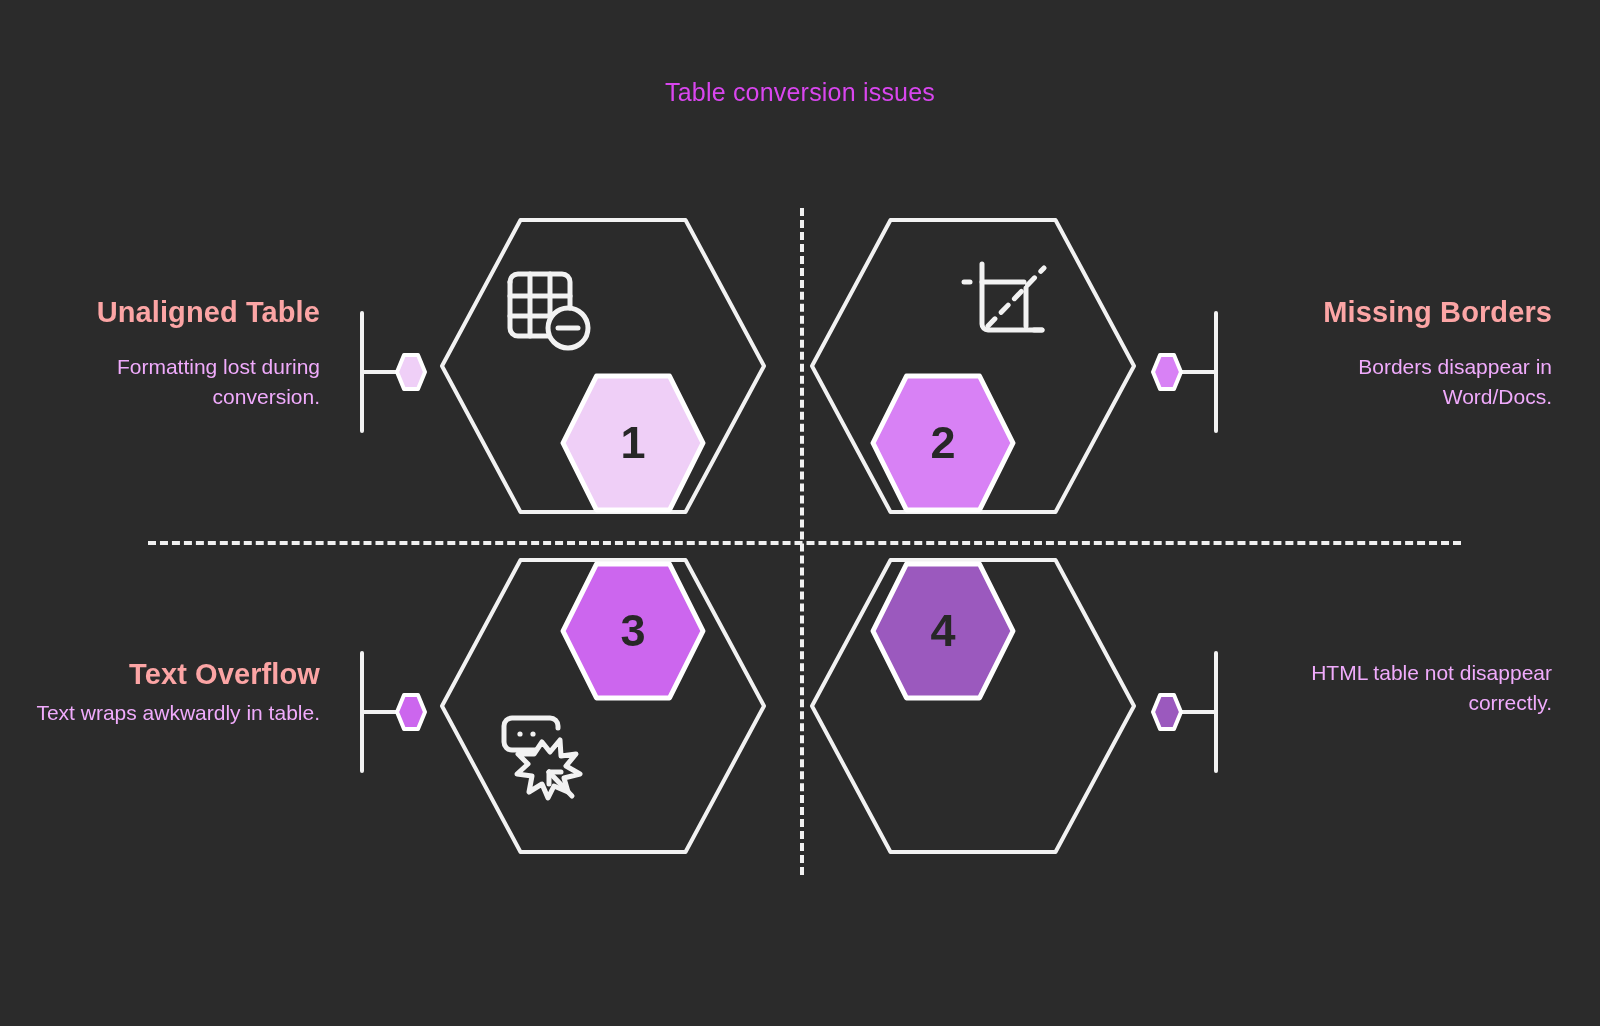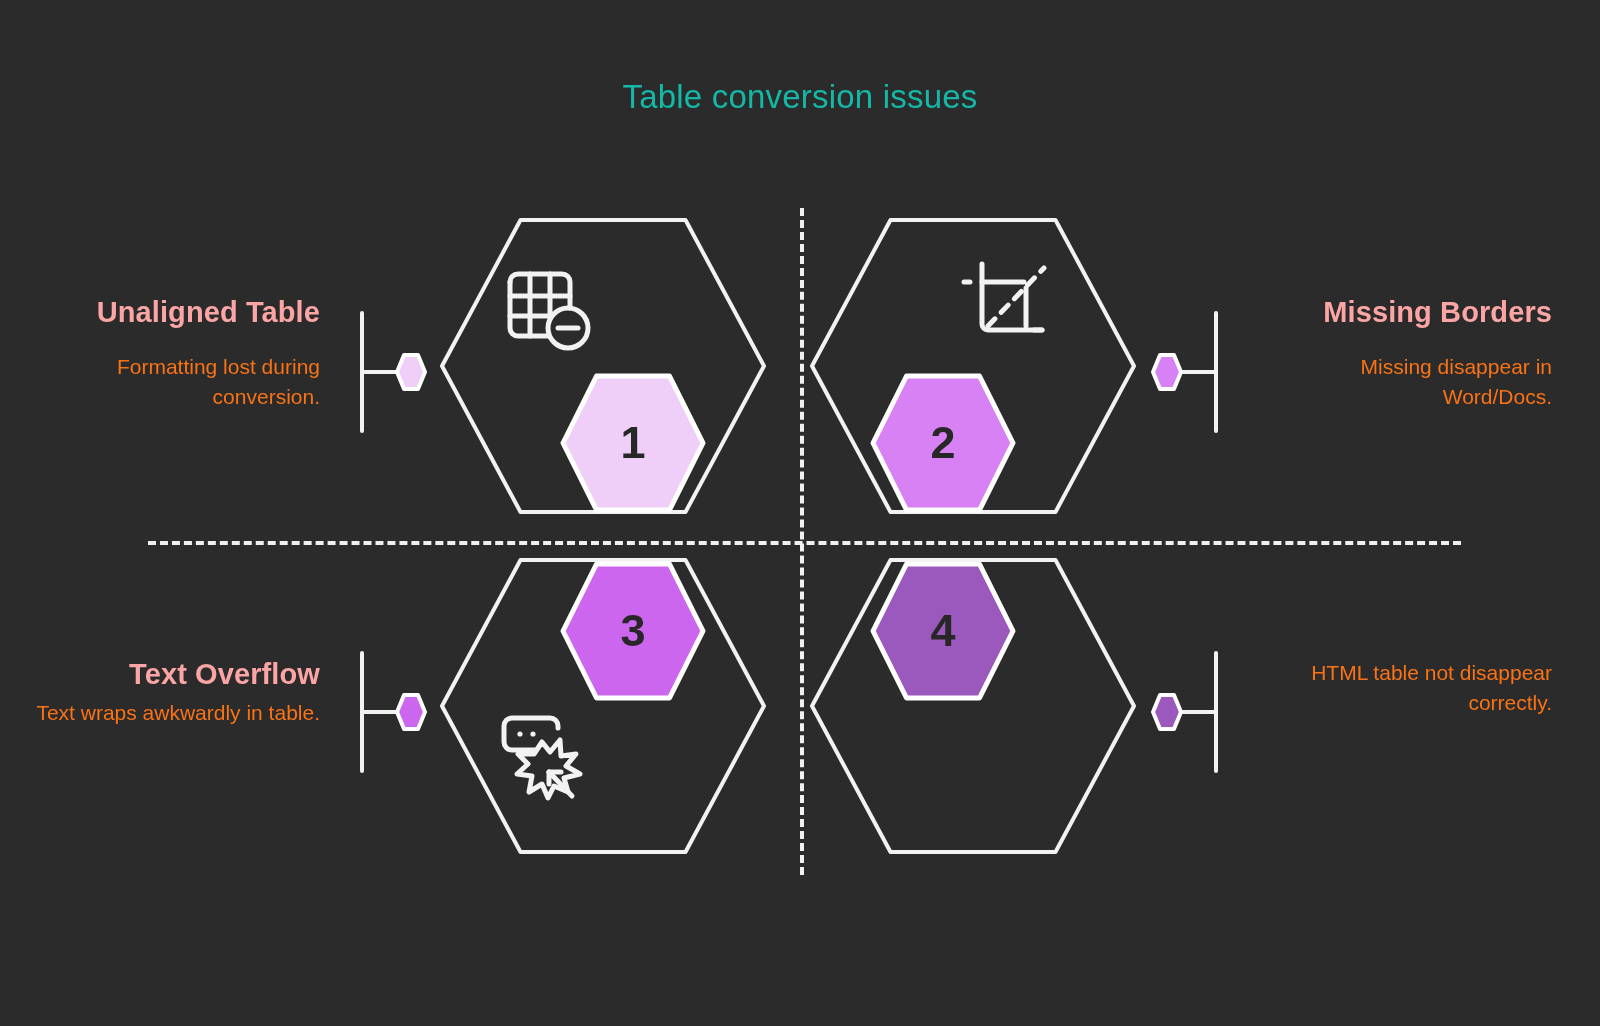--- a/index.html
+++ b/index.html
@@ -22,22 +22,22 @@
     height: 1026px;
   }
 
   
   .title {
     position: absolute;
     left: 0;
     top: 78px;
     width: 1600px;
     text-align: center;
-    color: #14b8a6;
-    font-size: 33px;
+    color: #d946ef;
+    font-size: 25px;
     font-weight: 400;
     letter-spacing: 0.2px;
   }
 
   
   .divider-v {
     position: absolute;
     left: 800px;
     top: 208px;
     width: 0;
@@ -136,21 +136,21 @@
   }
   .label .heading {
     color: #fca5a5;
     font-size: 29px;
     font-weight: 700;
     line-height: 1.38;
     letter-spacing: 0.1px;
   }
   .label .desc {
     margin-top: 20px;
-    color: #f97316;
+    color: #f0abfc;
     font-size: 21px;
     font-weight: 400;
     line-height: 1.45;
   }
   .label.left  { text-align: right; }
   .label.right { text-align: right; }
 
   .lbl-q1 { left: 20px;   top: 292px; }
   .lbl-q2 { left: 1252px; top: 292px; }
   .lbl-q3 { left: 20px;   top: 654px; }
@@ -234,21 +234,21 @@
   <div class="connector conn-q2">
     <svg viewBox="0 0 72 130">
       <line x1="68" y1="6" x2="68" y2="124" stroke="#f2f2f2" stroke-width="4" stroke-linecap="round"></line>
       <line x1="32" y1="65" x2="68" y2="65" stroke="#f2f2f2" stroke-width="4"></line>
       <polygon points="12,48 26,48 33,65 26,82 12,82 5,65" fill="#d881f5" stroke="#ffffff" stroke-width="4" stroke-linejoin="round"></polygon>
     </svg>
   </div>
 
   <div class="label right lbl-q2">
     <div class="heading">Missing Borders</div>
-    <div class="desc">Missing disappear in Word/Docs.</div>
+    <div class="desc">Borders disappear in Word/Docs.</div>
   </div>
 
   <div class="cell q3">
     <svg class="bighex" viewBox="0 0 330 300">
       <polygon points="82.5,4 247.5,4 326,150 247.5,296 82.5,296 4,150" fill="none" stroke="#f2f2f2" stroke-width="4" stroke-linejoin="round"></polygon>
     </svg>
 
     <div class="iconwrap">
       <svg viewBox="0 0 96 96" fill="none" stroke="#f2f2f2" stroke-width="5" stroke-linecap="round" stroke-linejoin="round">
         <path d="M62 22v-2a8 8 0 0 0-8-8H16a8 8 0 0 0-8 8v16a8 8 0 0 0 8 8h24"></path>

